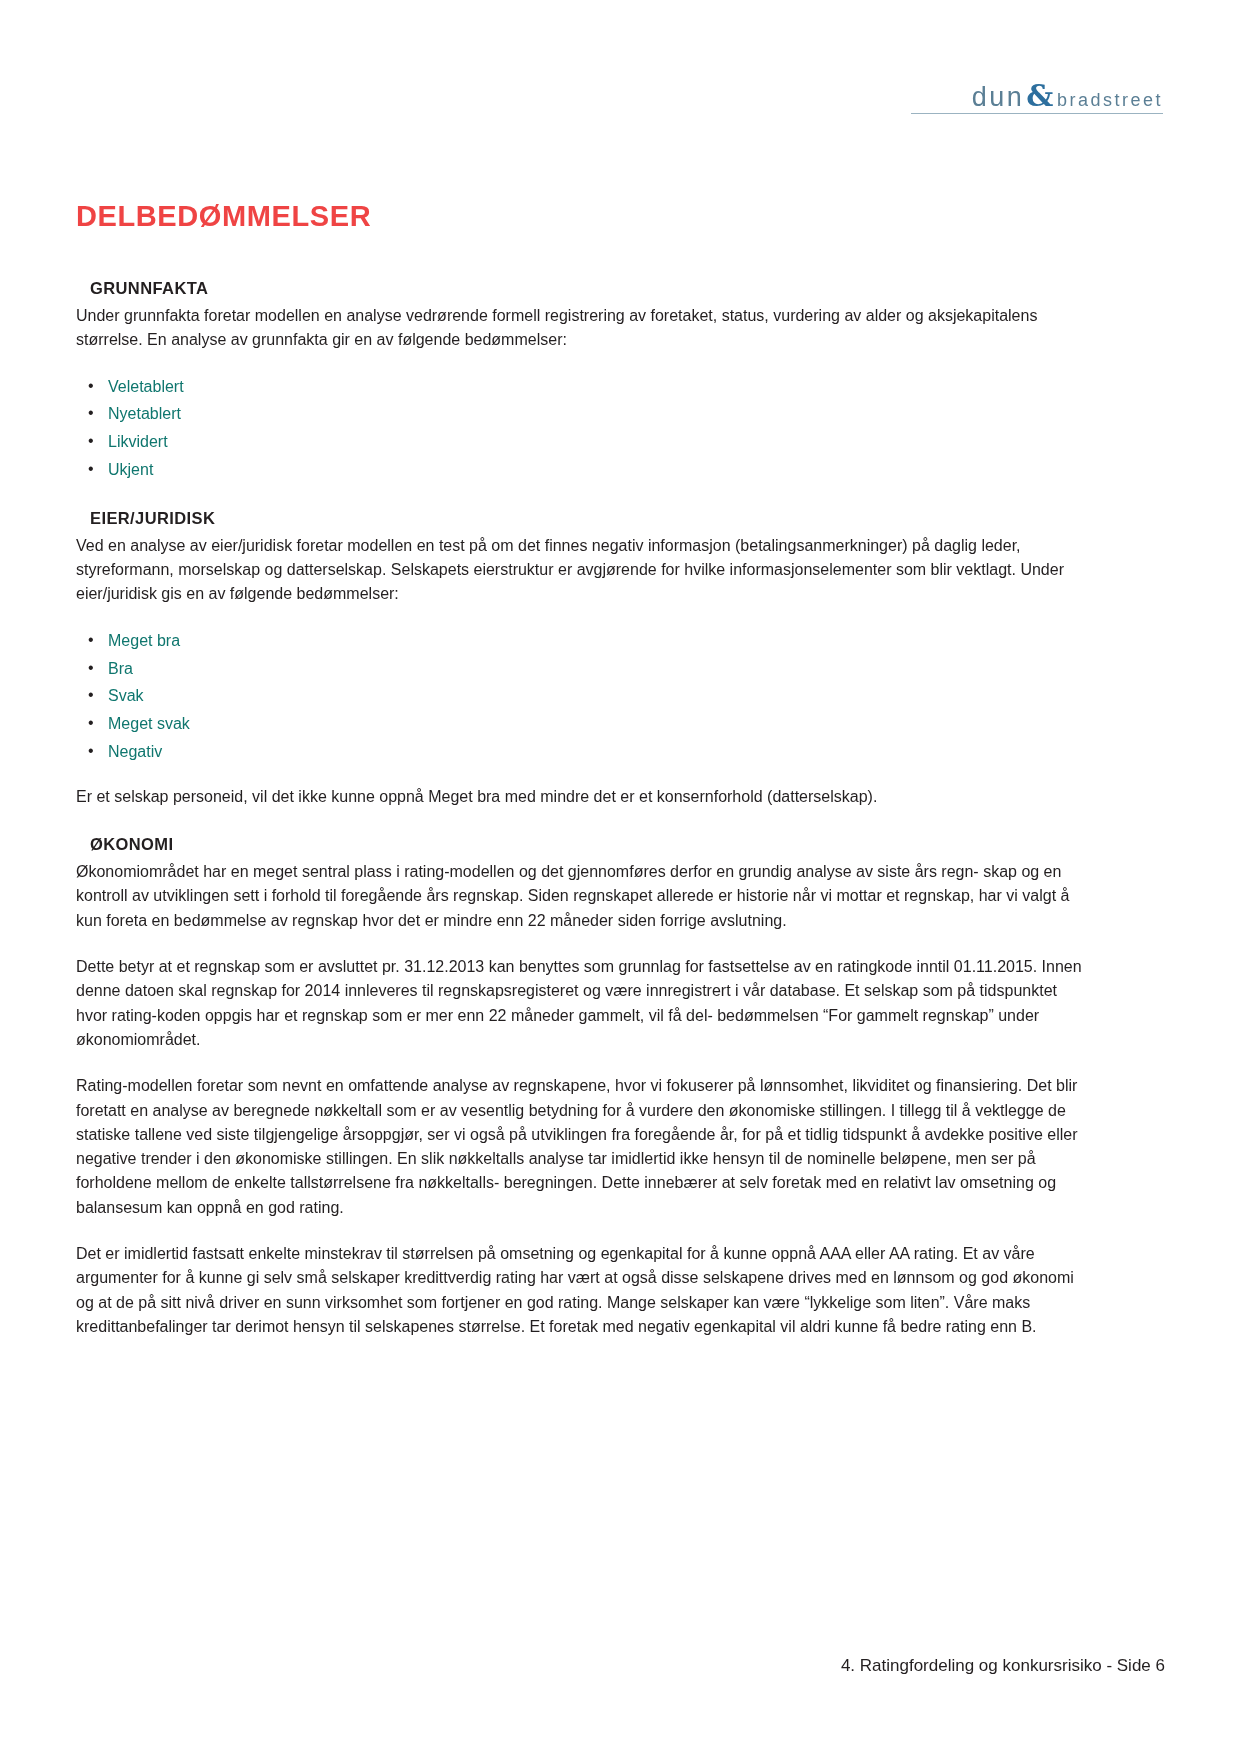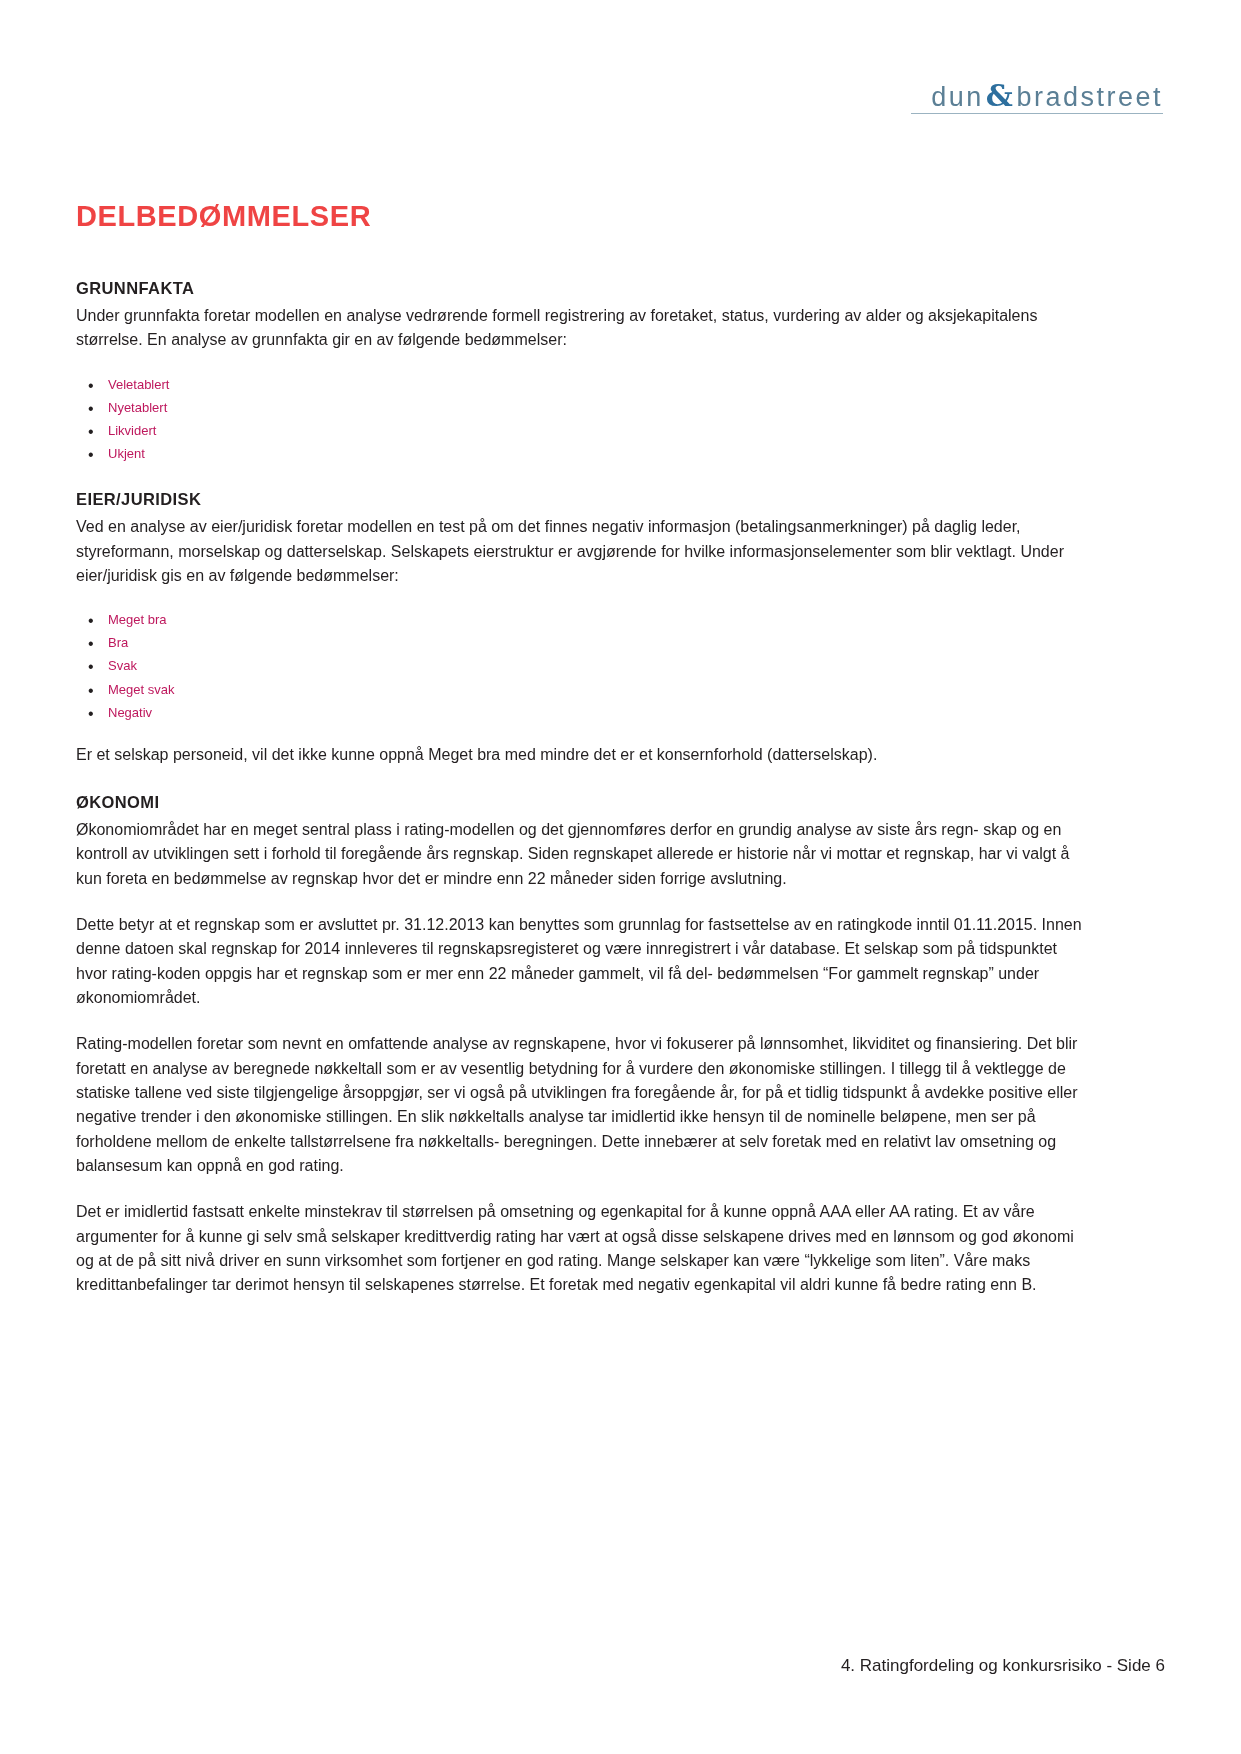--- a/index.html
+++ b/index.html
@@ -40,21 +40,21 @@
     font-weight: 400;
   }
   .logo .logo-amp {
     font-size: 30px;
     color: #2d6f9e;
     font-weight: 700;
     margin: 0 2px;
     font-family: "DejaVu Serif", serif;
   }
   .logo .logo-bradstreet {
-    font-size: 27px;
+    font-size: 18px;
     color: #5b7f95;
     letter-spacing: 2.5px;
     font-weight: 400;
   }
   .logo-underline {
     position: absolute;
     top: 113px;
     right: 78px;
     width: 252px;
     height: 1px;
@@ -75,46 +75,46 @@
     letter-spacing: 0.6px;
     margin: 0 0 46px 0;
     color: #ef4444;
     font-family: "Liberation Sans", sans-serif;
   }
 
   h2.section-title {
     font-size: 16.5px;
     font-weight: bold;
     letter-spacing: 0.4px;
-    margin: 0 0 6px 0;
+    margin: 0 0 6px 14px;
     color: #231f20;
   }
 
   p.para {
     font-size: 16px;
     line-height: 1.52;
     margin: 0 0 22px 0;
     color: #231f20;
   }
   p.para:last-child { margin-bottom: 0; }
 
   .section { margin-bottom: 26px; }
 
   ul.bullets {
     list-style: none;
     margin: 20px 0 20px 0;
     padding: 0 0 0 10px;
   }
   ul.bullets li {
-    font-size: 13px;
+    font-size: 16px;
     line-height: 1.55;
     position: relative;
     padding-left: 22px;
     margin-bottom: 3px;
-    color: #be185d;
+    color: #0f766e;
   }
   ul.bullets li::before {
     content: "\2022";
     position: absolute;
     left: 2px;
     top: -1px;
     font-size: 16px;
     color: #231f20;
   }
 

